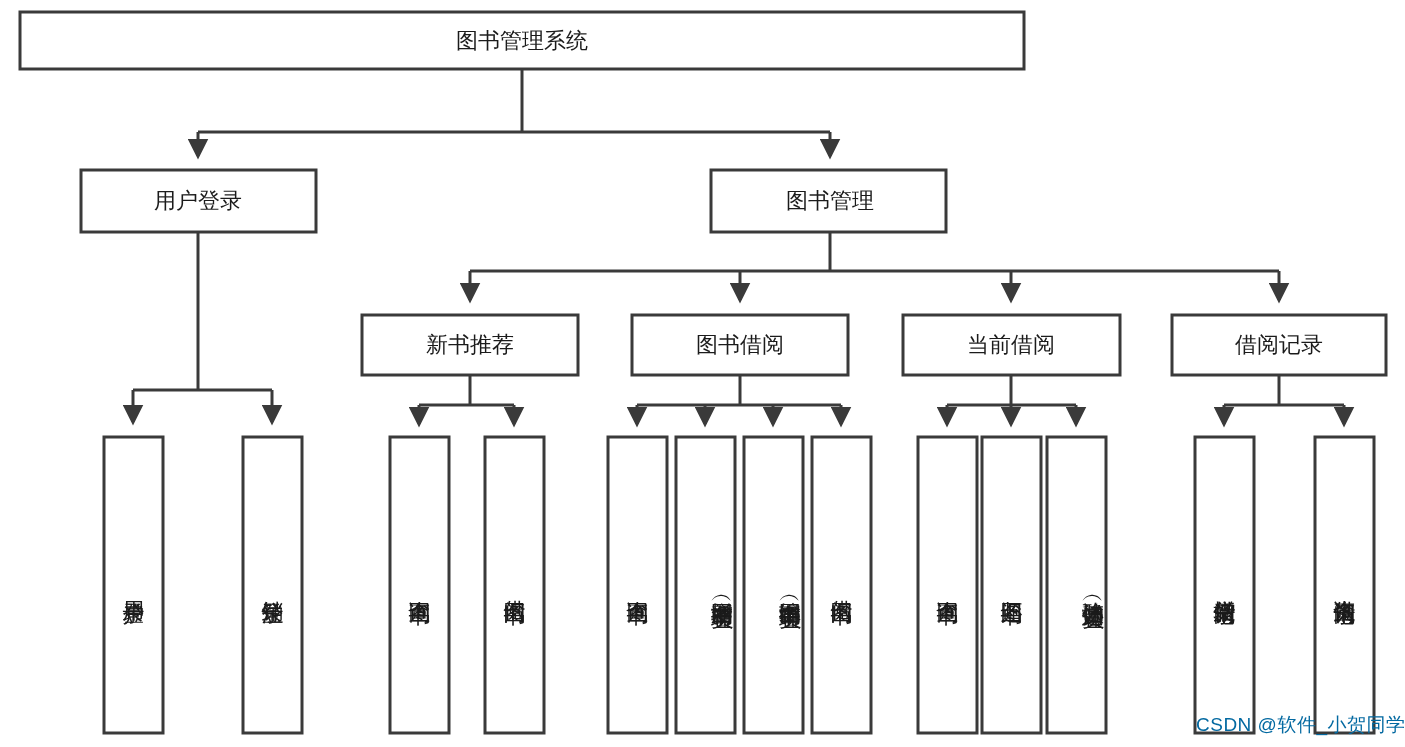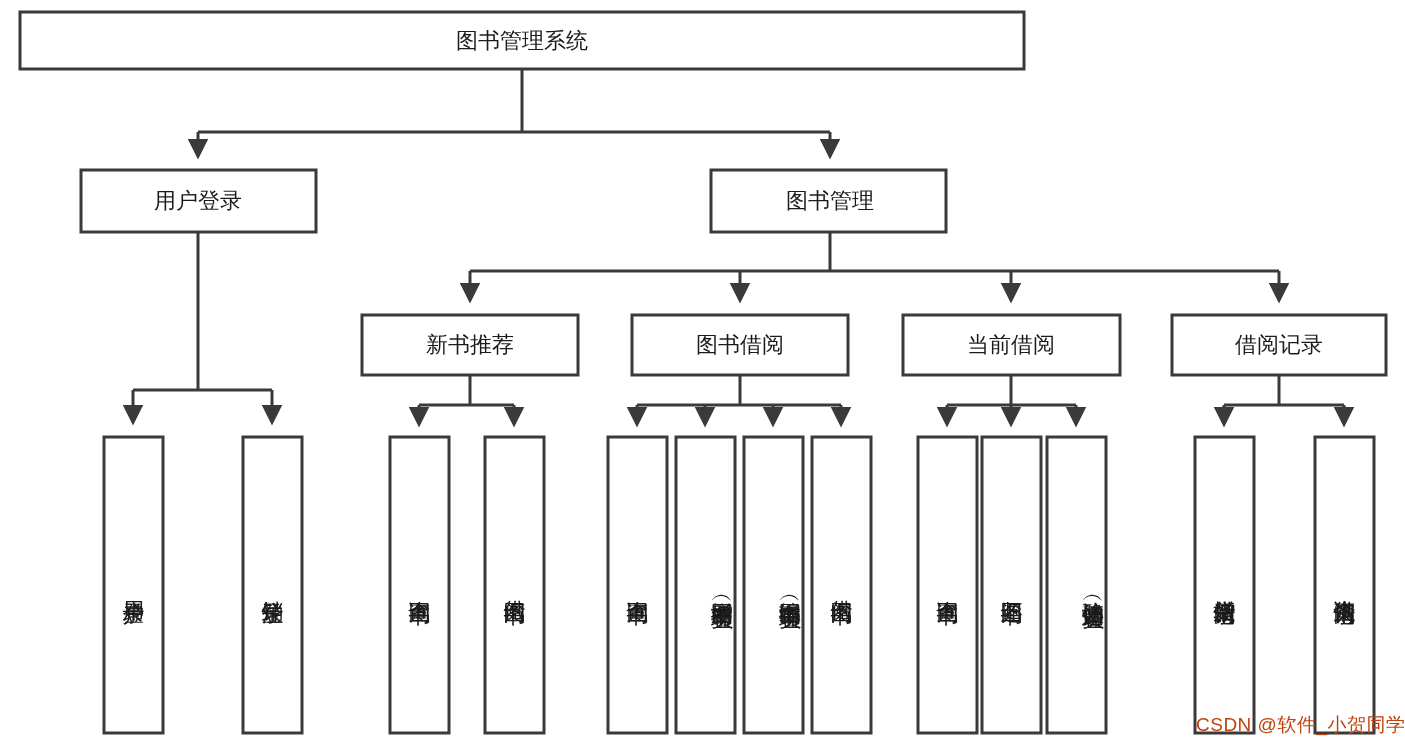--- a/index.html
+++ b/index.html
@@ -19,21 +19,21 @@
   }
   .vtext-wrap{
     position:absolute;display:flex;align-items:flex-start;justify-content:center;
     writing-mode:vertical-rl;text-orientation:upright;
     font-size:22px;line-height:1.18;letter-spacing:1px;
     color:#1b1b1b;white-space:nowrap;pointer-events:none;
   }
   .vtext-wrap.centered{align-items:center;}
   .watermark{
     position:absolute;left:1196px;top:712px;
-    font-size:19px;color:#c2410c;letter-spacing:0.5px;
+    font-size:19px;color:#0369a1;letter-spacing:0.5px;
     font-family:"Liberation Sans","DejaVu Sans",sans-serif;
     white-space:nowrap;
   }
 </style>
 </head>
 <body>
 
 <div id="diagram-root">
 
   <svg width="1405" height="747" viewBox="0 0 1405 747">

